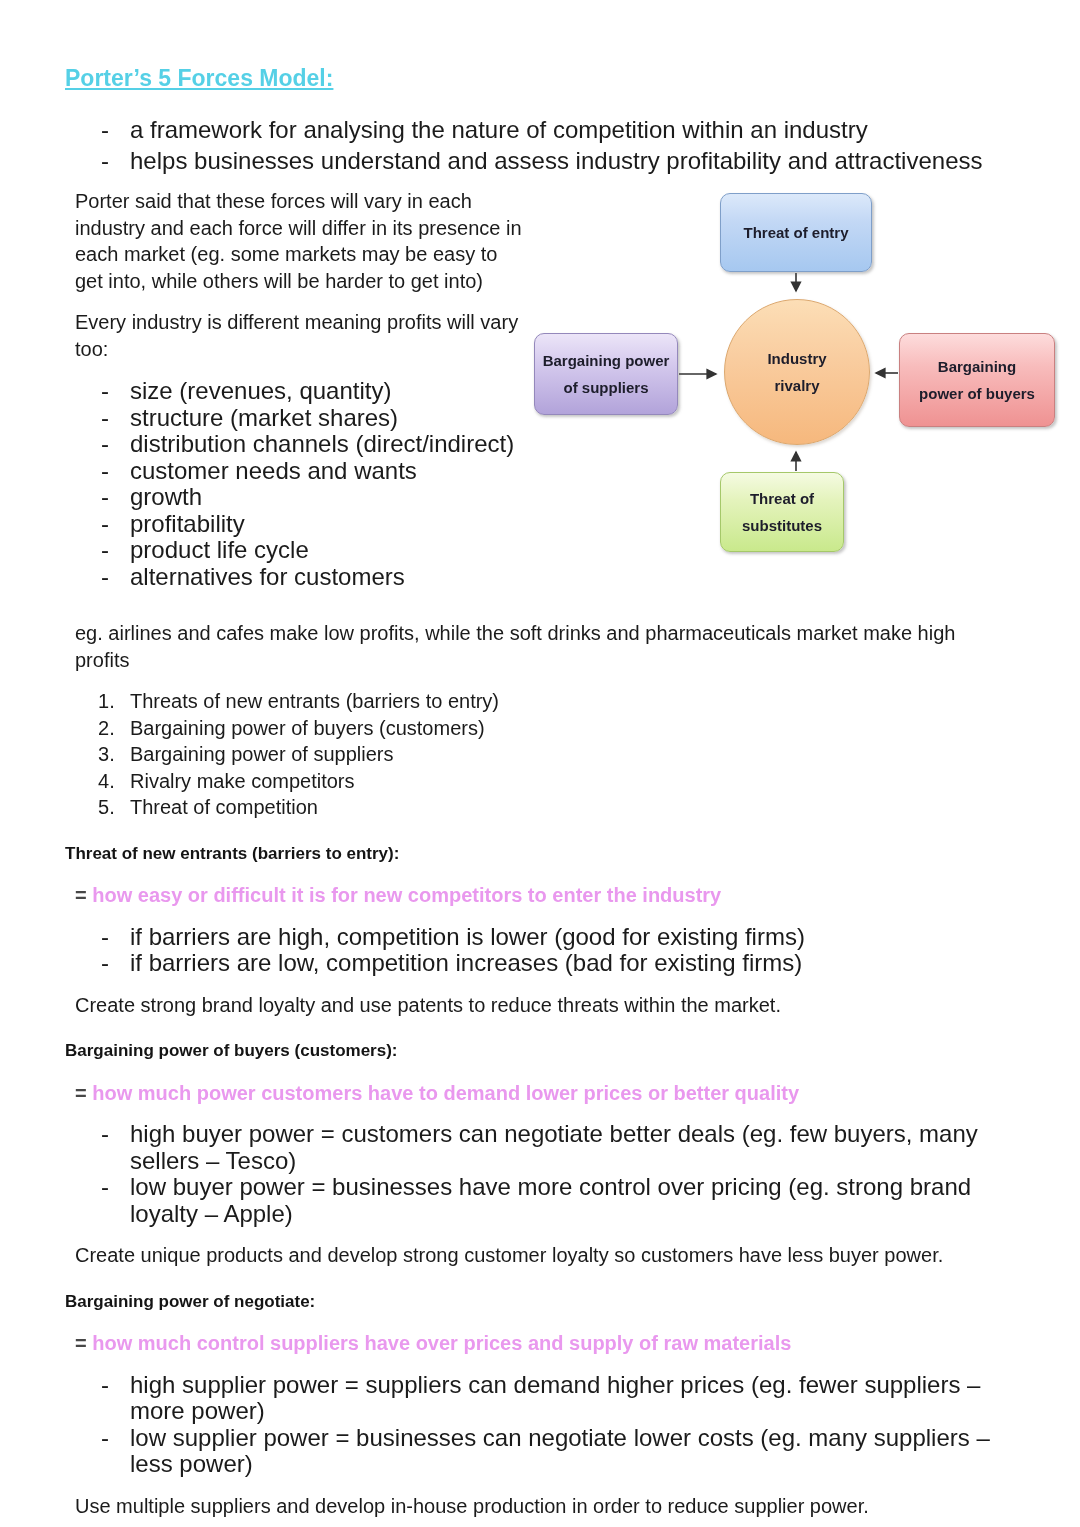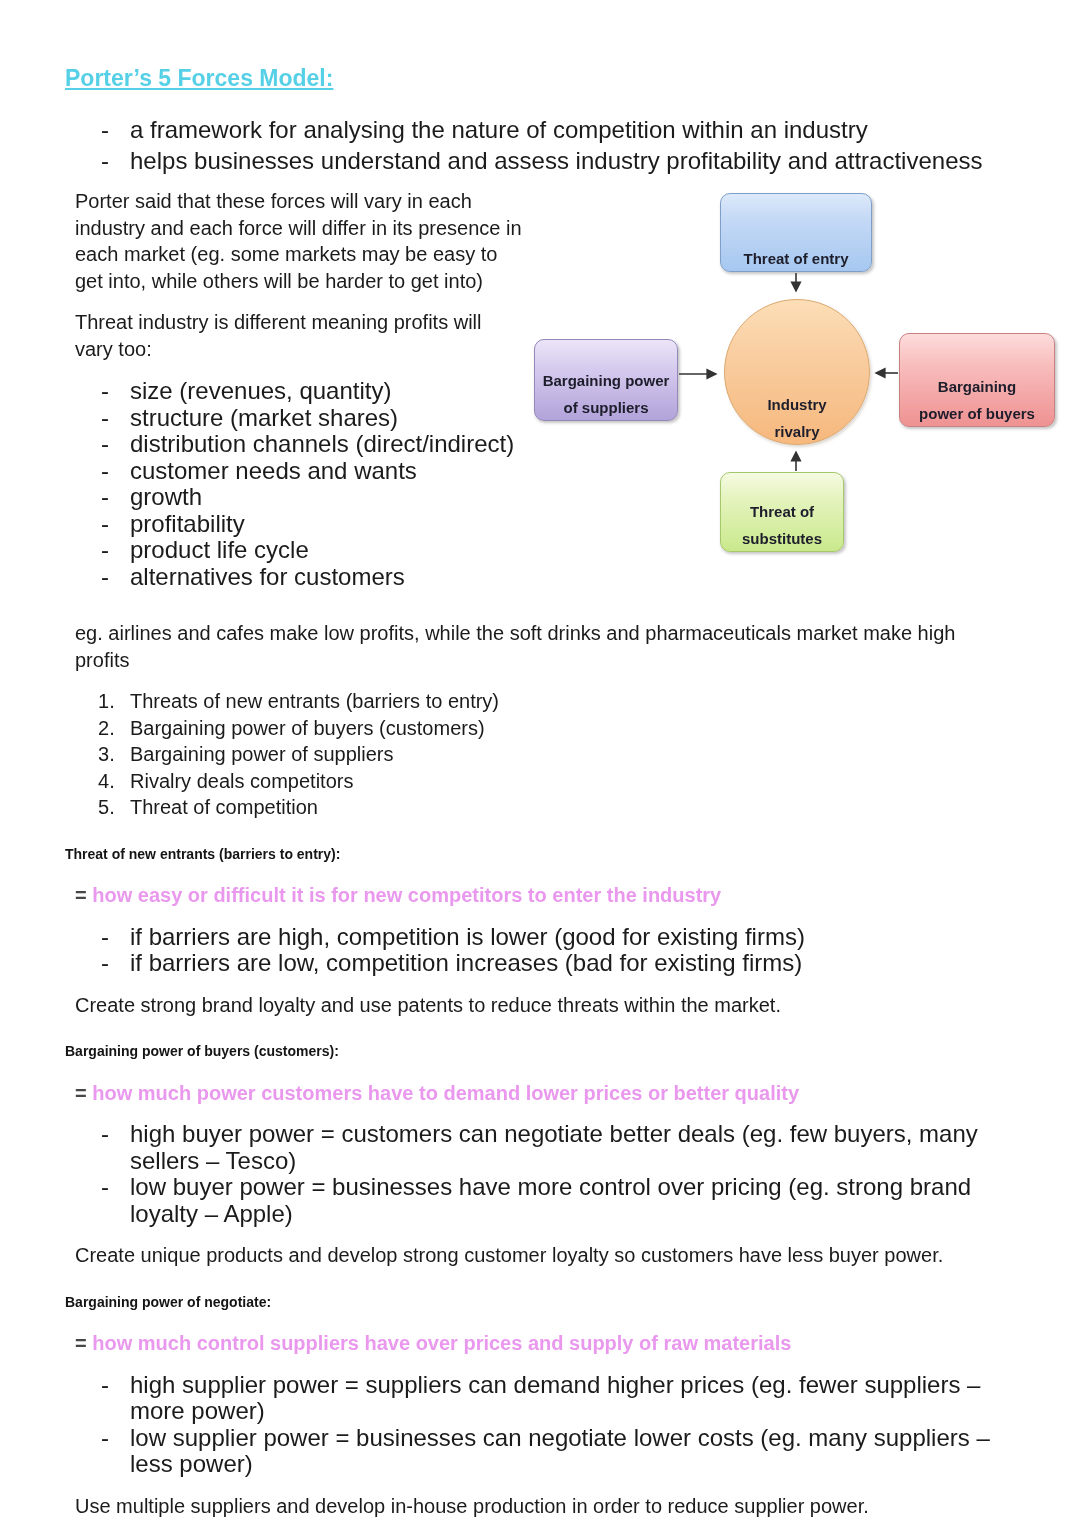--- a/index.html
+++ b/index.html
@@ -40,42 +40,42 @@
   .left-col p:first-child { margin-top: 0; }
   .factors-list { margin-top: 16px; }
 
   .diagram { position: relative; width: 525px; height: 372px; flex: none; }
   .arrows { position: absolute; left: 0; top: 0; width: 525px; height: 372px; }
   .node {
     position: absolute;
     display: flex;
     flex-direction: column;
     align-items: center;
-    justify-content: flex-end;
+    justify-content: center;
     gap: 7px;
     text-align: center;
     font-weight: bold;
     font-size: 15px;
     line-height: 20px;
     color: #1d1d2b;
     padding: 2px;
   }
   .node span { display: block; white-space: nowrap; }
   .box {
     border-radius: 10px;
     border: 1.5px solid;
     box-shadow: 1.5px 2px 3px rgba(90,90,90,0.35);
   }
   .box-entry {
     left: 188px; top: 5px; width: 152px; height: 79px;
     background: linear-gradient(to bottom, #dce9fa 0%, #c3d8f5 35%, #a6c8f0 100%);
     border-color: #7f9fc9;
   }
   .box-suppliers {
-    left: 2px; top: 151px; width: 144px; height: 82px;
+    left: 2px; top: 145px; width: 144px; height: 82px;
     background: linear-gradient(to bottom, #ece5f8 0%, #d6cbee 35%, #b2a3da 100%);
     border-color: #9488bb;
   }
   .box-buyers {
     left: 367px; top: 145px; width: 156px; height: 94px;
     background: linear-gradient(to bottom, #fddcdc 0%, #f8bcbc 35%, #ef9292 100%);
     border-color: #c98080;
   }
   .box-substitutes {
     left: 188px; top: 284px; width: 124px; height: 80px;
@@ -84,21 +84,21 @@
   }
   .circle-rivalry {
     left: 192px; top: 111px; width: 146px; height: 146px;
     border-radius: 50%;
     background: linear-gradient(to bottom, #fcdeb6 0%, #fact 0%, #f9cda0 40%, #f6b87d 100%);
     background: linear-gradient(to bottom, #fcdeb6 0%, #f9cda0 40%, #f6b87d 100%);
     border: 1px solid #dca86f;
     box-shadow: 1.5px 2px 3px rgba(120,100,80,0.25);
   }
 
-  h2 { font-size: 14px; font-weight: bold; margin: 20px 0 0 0; line-height: 26.5px; color: #141414; }
+  h2 { font-size: 17px; font-weight: bold; margin: 20px 0 0 0; line-height: 26.5px; color: #141414; }
   .definition { font-weight: bold; }
   .definition .eq { color: #474747; }
   .definition .pink { color: #e998ee; }
 
   .num-list { list-style: none; margin: 15px 0; padding: 0; counter-reset: num; }
   .num-list li {
     font-size: 20px; line-height: 26.5px;
     padding-left: 65px; position: relative; counter-increment: num;
   }
   .num-list li::before { content: counter(num) "."; position: absolute; left: 33px; }
@@ -111,21 +111,21 @@
   <h1 class="title">Porter’s 5 Forces Model:</h1>
 
   <ul class="dash-list intro-list">
     <li>a framework for analysing the nature of competition within an industry</li>
     <li>helps businesses understand and assess industry profitability and attractiveness</li>
   </ul>
 
   <div class="two-col">
     <div class="left-col">
       <p>Porter said that these forces will vary in each industry and each force will differ in its presence in each market (eg. some markets may be easy to get into, while others will be harder to get into)</p>
-      <p>Threat industry is different meaning profits will vary too:</p>
+      <p>Every industry is different meaning profits will vary too:</p>
       <ul class="dash-list factors-list">
         <li>size (revenues, quantity)</li>
         <li>structure (market shares)</li>
         <li>distribution channels (direct/indirect)</li>
         <li>customer needs and wants</li>
         <li>growth</li>
         <li>profitability</li>
         <li>product life cycle</li>
         <li>alternatives for customers</li>
       </ul>
@@ -169,21 +169,21 @@
       </div>
     </div>
   </div>
 
   <p>eg. airlines and cafes make low profits, while the soft drinks and pharmaceuticals market make high profits</p>
 
   <ol class="num-list">
     <li>Threats of new entrants (barriers to entry)</li>
     <li>Bargaining power of buyers (customers)</li>
     <li>Bargaining power of suppliers</li>
-    <li>Rivalry deals competitors</li>
+    <li>Rivalry make competitors</li>
     <li>Threat of competition</li>
   </ol>
 
   <h2>Threat of new entrants (barriers to entry):</h2>
   <p class="definition"><span class="eq">=</span> <span class="pink">how easy or difficult it is for new competitors to enter the industry</span></p>
   <ul class="dash-list">
     <li>if barriers are high, competition is lower (good for existing firms)</li>
     <li>if barriers are low, competition increases (bad for existing firms)</li>
   </ul>
   <p>Create strong brand loyalty and use patents to reduce threats within the market.</p>

